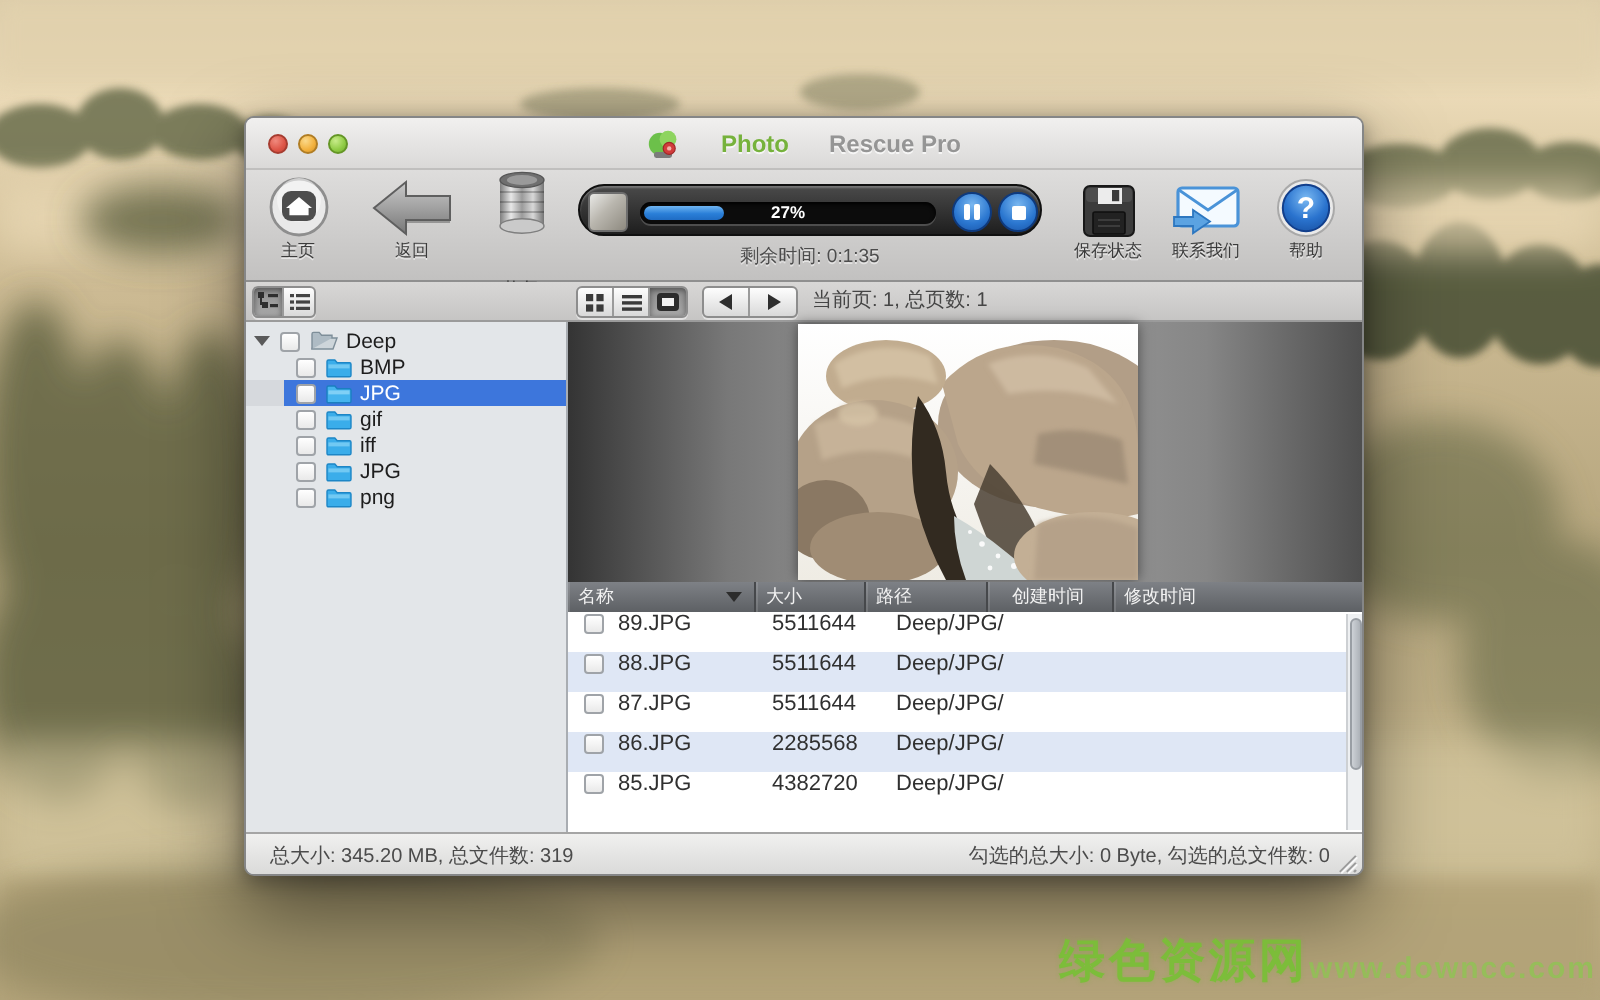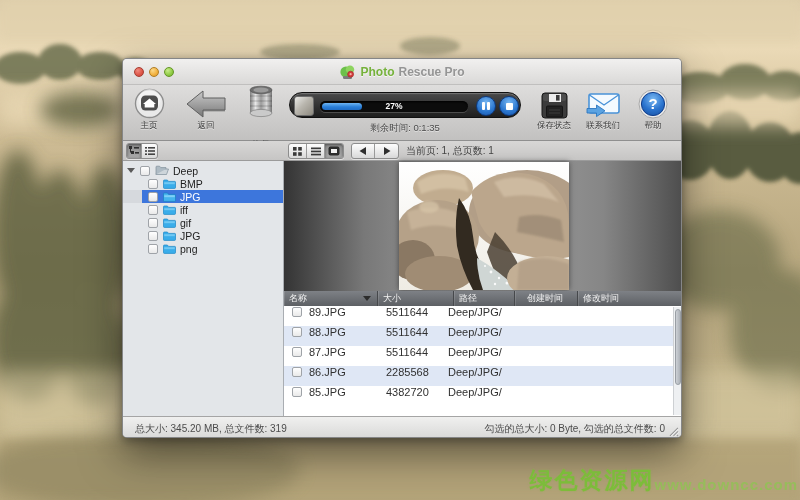--- a/index.html
+++ b/index.html
@@ -19,21 +19,21 @@
   .window { position:absolute; left:122px; top:58px; width:560px; height:380px; border-radius:5px; overflow:hidden;
             background:#e3e6e9; border:1px solid rgba(70,70,70,.6);
             box-shadow:0 16px 40px rgba(0,0,0,.5), 0 3px 10px rgba(0,0,0,.35); z-index:10; }
 
   .titlebar { position:absolute; left:0; top:0; width:100%; height:26px;
               background:linear-gradient(#f1f0ef,#dad9d8); border-bottom:1px solid #c0bfbe; }
   .tl { position:absolute; top:8px; width:10px; height:10px; border-radius:50%; }
   .tl.red    { left:11px; background:radial-gradient(circle at 35% 30%, #f08a7e,#dd5547 60%,#c24436); border:1px solid #a63c30; }
   .tl.yellow { left:26px; background:radial-gradient(circle at 35% 30%, #fbd98a,#f2b03c 60%,#d3932a); border:1px solid #b07d24; }
   .tl.green  { left:41px; background:radial-gradient(circle at 35% 30%, #c8ec8a,#8fcb44 60%,#72ab30); border:1px solid #649626; }
-  .title-group { position:absolute; left:0; right:0; top:0; height:26px; display:flex; align-items:center; justify-content:center; gap:4px; }
+  .title-group { position:absolute; left:0; right:0; top:0; height:26px; display:flex; align-items:center; justify-content:center; gap:20px; }
   .title-accent { font-size:12px; font-weight:bold; color:#76b23c; text-shadow:0 1px 0 rgba(255,255,255,.7); }
   .title-rest   { font-size:12px; font-weight:bold; color:#959595; text-shadow:0 1px 0 rgba(255,255,255,.7); }
 
   .toolbar { position:absolute; left:0; top:26px; width:100%; height:56px;
              background:linear-gradient(#dedddc,#c2c1c0); border-bottom:1px solid #8f8f8f; }
   .toolitem { position:absolute; top:0; height:56px; display:flex; flex-direction:column; align-items:center; cursor:default; }
   .toolitem .ticon { height:34px; display:flex; align-items:flex-end; justify-content:center; }
   .toolitem .tlabel { font-size:8.5px; color:#3b3b3b; margin-top:1px; text-shadow:0 1px 0 rgba(255,255,255,.55); }
 
   
@@ -83,21 +83,21 @@
   
   .preview { position:absolute; left:161px; top:102px; width:399px; height:130px;
              background:linear-gradient(90deg,#343434 0%,#787878 20%,#949494 38%,#9a9a9a 60%,#868686 80%,#4d4d4d 100%); }
   .photo { position:absolute; left:115px; top:1px; width:170px; height:128px; box-shadow:0 0 6px rgba(0,0,0,.5); }
 
   
   .table { position:absolute; left:161px; top:232px; width:399px; height:125px; background:#fff; }
   .thead { display:flex; height:15px; background:linear-gradient(#7e8186,#5d6064); }
   .th { font-size:9px; color:#f2f2f2; line-height:15px; padding-left:5px; border-right:1px solid #46484b;
         box-shadow:inset 1px 0 0 rgba(255,255,255,.12); position:relative; white-space:nowrap; overflow:hidden; }
-  .th.c1{width:94px;} .th.c2{width:76px;} .th.c3{width:61px;} .th.c4{width:63px;padding-left:12px;} .th.c5{flex:1; border-right:none;}
+  .th.c1{width:94px;} .th.c2{width:55px;} .th.c3{width:61px;} .th.c4{width:63px;padding-left:12px;} .th.c5{flex:1; border-right:none;}
   .sort-tri { position:absolute; right:6px; top:5px; width:0; height:0; border-left:4px solid transparent;
               border-right:4px solid transparent; border-top:5px solid #2c2c2c; }
   .trow { display:flex; height:20px; align-items:flex-start; font-size:11px; color:#303030; }
   .trow.alt { background:#dfe7f5; }
   .td { padding-left:5px; white-space:nowrap; overflow:hidden; }
   .td.c1{width:94px; display:flex; align-items:center; gap:7px; padding-left:8px;}
   .td.c2{width:63px; padding-left:8px;} .td.c3{width:61px; padding-left:7px;} .td.c4{width:63px;} .td.c5{flex:1;}
   .vscroll { position:absolute; right:1px; top:16px; width:9px; height:108px; background:#eef0f2; border-left:1px solid #cdd0d3; }
   .vthumb { position:absolute; left:1px; top:2px; width:6px; height:76px; border-radius:3px;
             background:linear-gradient(90deg,#cdd1d6,#adb2b8); border:1px solid #999ea4; }
@@ -415,32 +415,32 @@
       </div>
 
       <div class="tree-row child">
         <div class="cb"></div>
         <span class="ficon">
           <svg width="13" height="10" viewBox="0 0 13 10">
               <path d="M0.5 8.6 L0.5 1.8 Q0.5 1 1.3 1 L4.4 1 L5.6 2.4 L11.8 2.4 Q12.5 2.4 12.5 3.1 L12.5 8.6 Q12.5 9.4 11.7 9.4 L1.3 9.4 Q0.5 9.4 0.5 8.6 Z" fill="#3aadea" stroke="#1d86c6" stroke-width=".7"></path>
               <rect x="1.2" y="3.2" width="10.6" height="2" fill="#7fd0f5" opacity=".8"></rect>
             </svg>
         </span>
-        <span class="lbl">iff</span>
+        <span class="lbl">gif</span>
       </div>
 
       <div class="tree-row child">
         <div class="cb"></div>
         <span class="ficon">
           <svg width="13" height="10" viewBox="0 0 13 10">
               <path d="M0.5 8.6 L0.5 1.8 Q0.5 1 1.3 1 L4.4 1 L5.6 2.4 L11.8 2.4 Q12.5 2.4 12.5 3.1 L12.5 8.6 Q12.5 9.4 11.7 9.4 L1.3 9.4 Q0.5 9.4 0.5 8.6 Z" fill="#3aadea" stroke="#1d86c6" stroke-width=".7"></path>
               <rect x="1.2" y="3.2" width="10.6" height="2" fill="#7fd0f5" opacity=".8"></rect>
             </svg>
         </span>
-        <span class="lbl">gif</span>
+        <span class="lbl">iff</span>
       </div>
 
       <div class="tree-row child">
         <div class="cb"></div>
         <span class="ficon">
           <svg width="13" height="10" viewBox="0 0 13 10">
               <path d="M0.5 8.6 L0.5 1.8 Q0.5 1 1.3 1 L4.4 1 L5.6 2.4 L11.8 2.4 Q12.5 2.4 12.5 3.1 L12.5 8.6 Q12.5 9.4 11.7 9.4 L1.3 9.4 Q0.5 9.4 0.5 8.6 Z" fill="#3aadea" stroke="#1d86c6" stroke-width=".7"></path>
               <rect x="1.2" y="3.2" width="10.6" height="2" fill="#7fd0f5" opacity=".8"></rect>
             </svg>
         </span>

